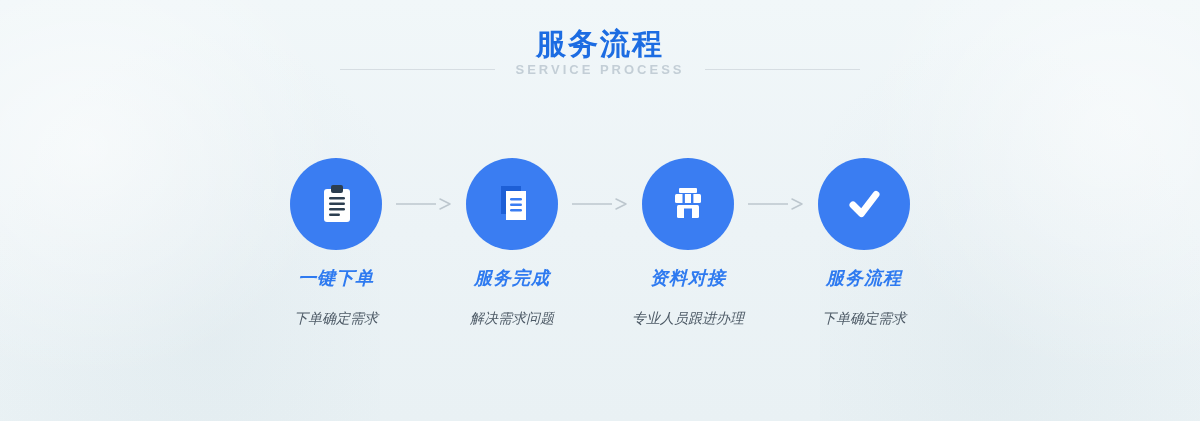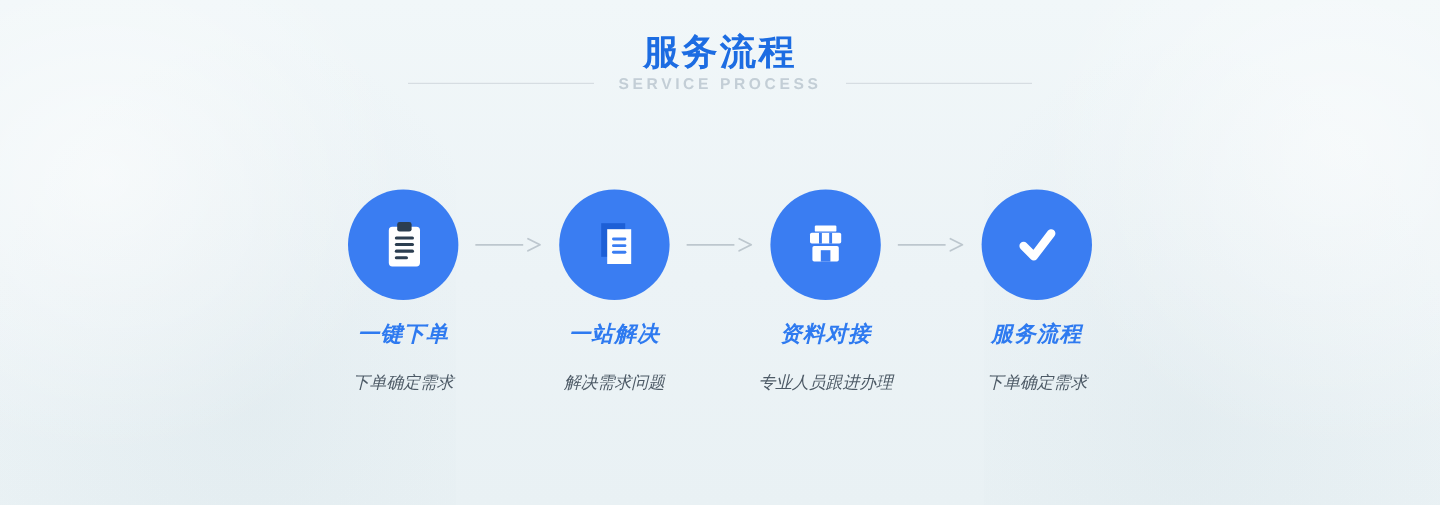--- a/index.html
+++ b/index.html
@@ -151,21 +151,21 @@
     <div class="step">
       <div class="circle">
         <svg width="48" height="48" viewBox="0 0 48 48">
           <rect x="13" y="6" width="20" height="28" fill="#1d5fd6"></rect>
           <rect x="18" y="11" width="20" height="29" fill="#ffffff"></rect>
           <rect x="22" y="18" width="12" height="2.4" rx="1.2" fill="#3a7df2"></rect>
           <rect x="22" y="23.5" width="12" height="2.4" rx="1.2" fill="#3a7df2"></rect>
           <rect x="22" y="29" width="12" height="2.4" rx="1.2" fill="#3a7df2"></rect>
         </svg>
       </div>
-      <div class="step-title">一站解决</div>
+      <div class="step-title">服务完成</div>
       <div class="step-desc">解决需求问题</div>
     </div>
 
     <div class="arrow">
       <svg width="56" height="14" viewBox="0 0 56 14">
         <line x1="0" y1="7" x2="40" y2="7" stroke="#bdc7ce" stroke-width="1.5"></line>
         <path d="M44 2 L54 7 L44 12" fill="none" stroke="#bdc7ce" stroke-width="1.5" stroke-linecap="round" stroke-linejoin="round"></path>
       </svg>
     </div>
 

